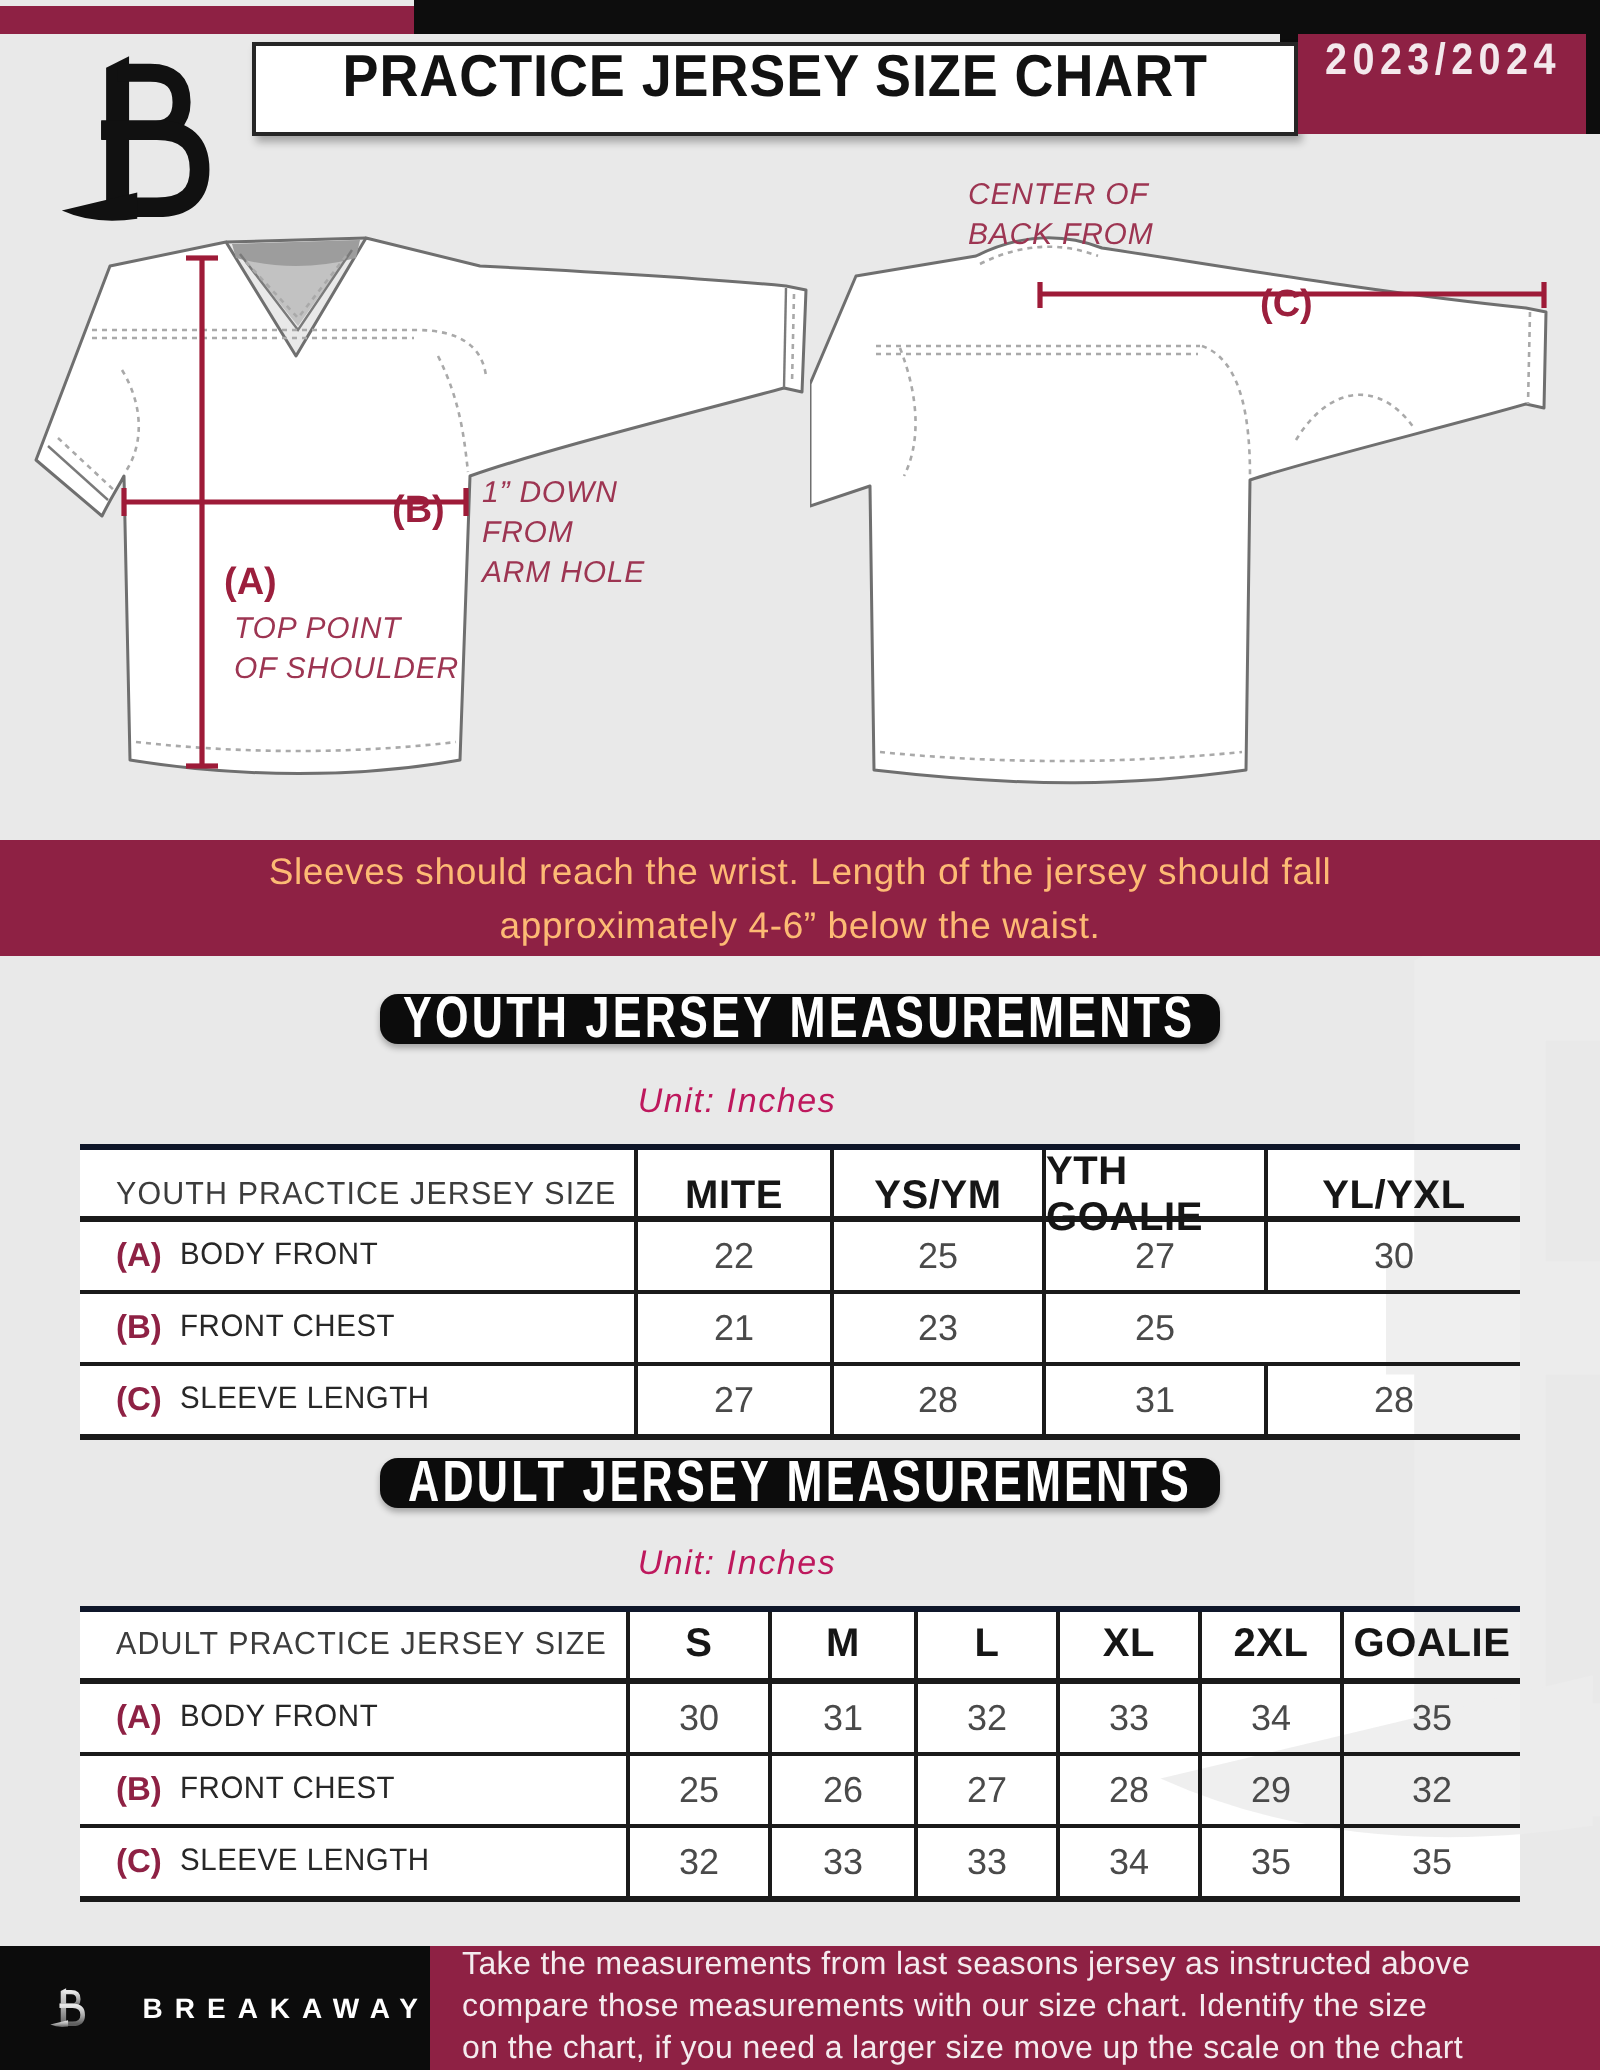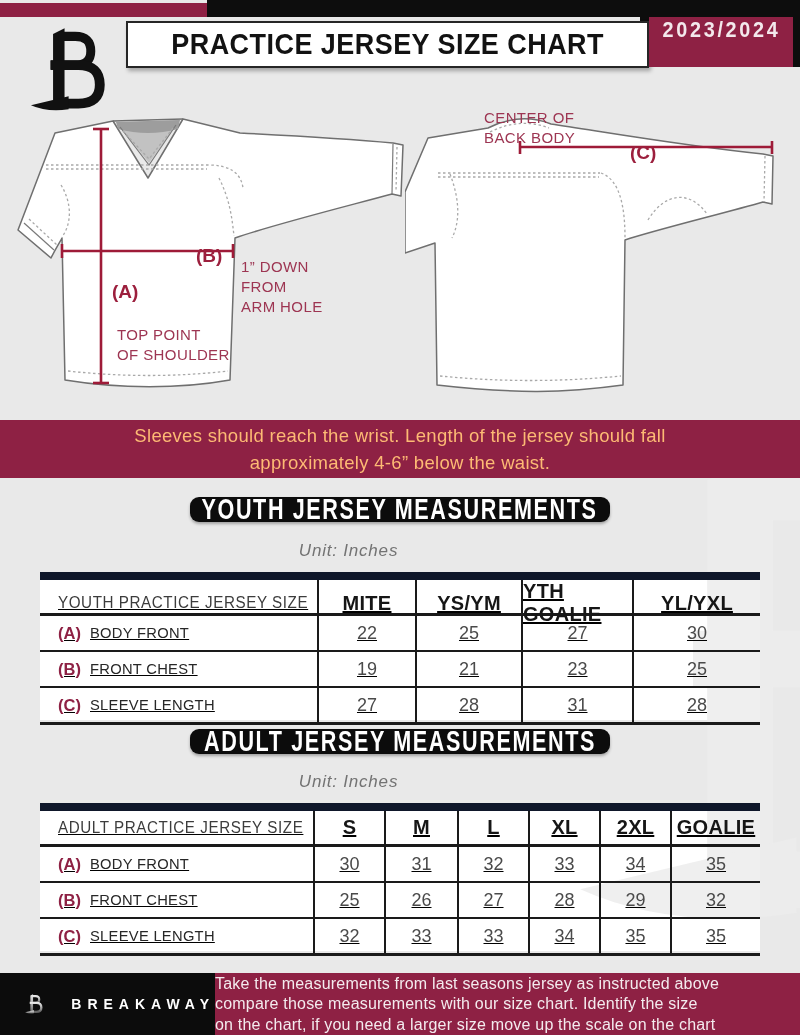--- a/index.html
+++ b/index.html
@@ -5,47 +5,47 @@
   html,body{margin:0;padding:0;background:#cfcfcf;}
   .page{position:relative;width:800px;height:1035px;background:#e9e9e9;overflow:hidden;
         font-family:"Liberation Sans",sans-serif;}
   .abs{position:absolute;}
   
   .strip-maroon{left:0;top:3px;width:207px;height:14px;background:#8e2144;z-index:3;}
   .strip-black{left:207px;top:0;width:593px;height:17px;background:#0d0d0d;z-index:3;}
   .black-corner{left:640px;top:0;width:160px;height:67px;background:#0d0d0d;z-index:3;}
   .title-box{left:126px;top:21px;width:523px;height:47px;background:#ffffff;border:2px solid #262626;
              box-sizing:border-box;box-shadow:2px 3px 4px rgba(0,0,0,.3);z-index:4;
-             display:flex;align-items:center;justify-content:center;}
+             display:flex;justify-content:center;}
   .title-box span{font-size:29px;font-weight:bold;color:#121212;letter-spacing:.5px;
              display:inline-block;transform:scale(.93,1.02);white-space:nowrap;}
   .season-box{left:649px;top:17px;width:144px;height:50px;background:#8e2144;z-index:4;
              display:flex;align-items:flex-start;justify-content:center;}
   .season-box span{font-size:22px;font-weight:bold;color:#f3e8ec;letter-spacing:3px;
              display:inline-block;transform:scaleX(.9);white-space:nowrap;}
   .logo-top{left:26px;top:24px;z-index:4;}
   
   .svg-front{left:10px;top:108px;z-index:1;}
   .svg-back{left:405px;top:110px;z-index:1;}
   .mkey{font-size:19px;font-weight:bold;color:#9c1f3d;z-index:2;}
-  .mnote{font-size:15px;color:#9d3552;line-height:20px;letter-spacing:.4px;z-index:2;margin-top:20px;}
+  .mnote{font-size:15px;font-style:italic;color:#9d3552;line-height:20px;letter-spacing:.4px;z-index:2;}
   
   .banner{left:0;top:420px;width:800px;height:58px;background:#8e2144;z-index:3;
           display:flex;flex-direction:column;align-items:center;justify-content:center;}
   .banner div{font-size:18.5px;color:#fdba74;line-height:27px;letter-spacing:.3px;}
   
   .sec-bar{width:420px;height:25px;background:#0c0c0c;border-radius:9px;z-index:3;
            box-shadow:0 2px 3px rgba(0,0,0,.3);display:flex;align-items:center;justify-content:center;}
   .sec-bar span{color:#ffffff;font-size:27px;font-weight:bold;letter-spacing:2px;
            display:inline-block;transform:scale(.8,1.08);white-space:nowrap;}
-  .unit{width:697px;text-align:center;font-size:17px;font-style:italic;color:#737373;
-        letter-spacing:.8px;z-index:3;}
+  .unit{width:697px;text-align:center;font-size:17px;font-style:italic;color:#be185d;
+        letter-spacing:.8px;z-index:3;margin-left:20px;}
   
   .panel{background:#ffffff;z-index:1;}
-  .tbl{z-index:3;border-top:8px solid #0f172a;text-decoration:underline;}
+  .tbl{z-index:3;border-top:3px solid #0f172a;}
   .trow{display:grid;height:34px;border-bottom:2px solid #1a1a1a;}
   .trow.thead{height:33px;border-bottom:3px solid #1a1a1a;}
   .trow.tlast{border-bottom:3px solid #1a1a1a;}
   .youth-cols{grid-template-columns:277px 98px 106px 111px 128px;}
   .adult-cols{grid-template-columns:273px 71px 73px 71px 71px 71px 90px;}
   .tc{display:flex;align-items:center;justify-content:center;height:100%;box-sizing:border-box;}
   .tc.vl{border-left:2px solid #1a1a1a;}
   .tc.lab{justify-content:flex-start;padding-left:18px;}
   .label-h{font-size:16px;color:#3c3c3c;letter-spacing:.6px;}
   .label-h span{display:inline-block;transform:scaleX(.95);transform-origin:left;white-space:nowrap;}
@@ -55,21 +55,21 @@
       transform:scaleX(.95);transform-origin:left;white-space:nowrap;}
   .val{font-size:18px;color:#4a4a4a;}
   .row-lab{padding-left:26px;}
   
   .watermark{left:552px;top:424px;z-index:2;opacity:.85;pointer-events:none;}
   
   .foot-black{left:0;top:973px;width:215px;height:62px;background:#0c0c0c;z-index:3;
               display:flex;align-items:center;padding-left:24px;box-sizing:border-box;}
   .foot-brand{color:#ffffff;font-size:14px;font-weight:bold;letter-spacing:6px;margin-left:28px;white-space:nowrap;}
   .foot-maroon{left:215px;top:973px;width:585px;height:62px;background:#8e2144;z-index:3;
-               display:flex;flex-direction:column;justify-content:flex-end;padding-left:0;box-sizing:border-box;}
+               display:flex;flex-direction:column;justify-content:space-between;padding-left:16px;box-sizing:border-box;}
   .foot-maroon div{color:#f4ebee;font-size:16px;line-height:20.5px;letter-spacing:.2px;white-space:nowrap;}
 </style>
 </head>
 <body>
 
 <div class="page">
 
   <div class="abs strip-maroon"></div>
   <div class="abs strip-black"></div>
   <div class="abs black-corner"></div>
@@ -144,21 +144,21 @@
     </g>
     <g stroke="#9e1b38" stroke-width="2.6" fill="none">
       <line x1="115" y1="37" x2="367" y2="37"></line>
       <line x1="115" y1="31" x2="115" y2="44"></line>
       <line x1="367" y1="31" x2="367" y2="44"></line>
     </g>
   </svg>
 
   <div class="abs mnote" style="left:484px;top:88px;">
     <div>CENTER OF</div>
-    <div>BACK BODY</div>
+    <div>BACK FROM</div>
   </div>
   <div class="abs mkey" style="left:630px;top:142px;">(C)</div>
   <div class="abs mkey" style="left:196px;top:245px;">(B)</div>
   <div class="abs mnote" style="left:241px;top:237px;">
     <div>1” DOWN</div>
     <div>FROM</div>
     <div>ARM HOLE</div>
   </div>
   <div class="abs mkey" style="left:112px;top:281px;">(A)</div>
   <div class="abs mnote" style="left:117px;top:305px;">
@@ -204,21 +204,20 @@
       <div class="tc vl val">22</div>
       <div class="tc vl val">25</div>
       <div class="tc vl val">27</div>
       <div class="tc vl val">30</div>
     </div>
     <div class="trow youth-cols">
       <div class="tc lab row-lab">
           <b class="rk">(B)</b>
           <span class="rl">FRONT CHEST</span>
         </div>
-      <div class="tc vl val">19</div>
       <div class="tc vl val">21</div>
       <div class="tc vl val">23</div>
       <div class="tc vl val">25</div>
     </div>
     <div class="trow tlast youth-cols">
       <div class="tc lab row-lab">
           <b class="rk">(C)</b>
           <span class="rl">SLEEVE LENGTH</span>
         </div>
       <div class="tc vl val">27</div>

